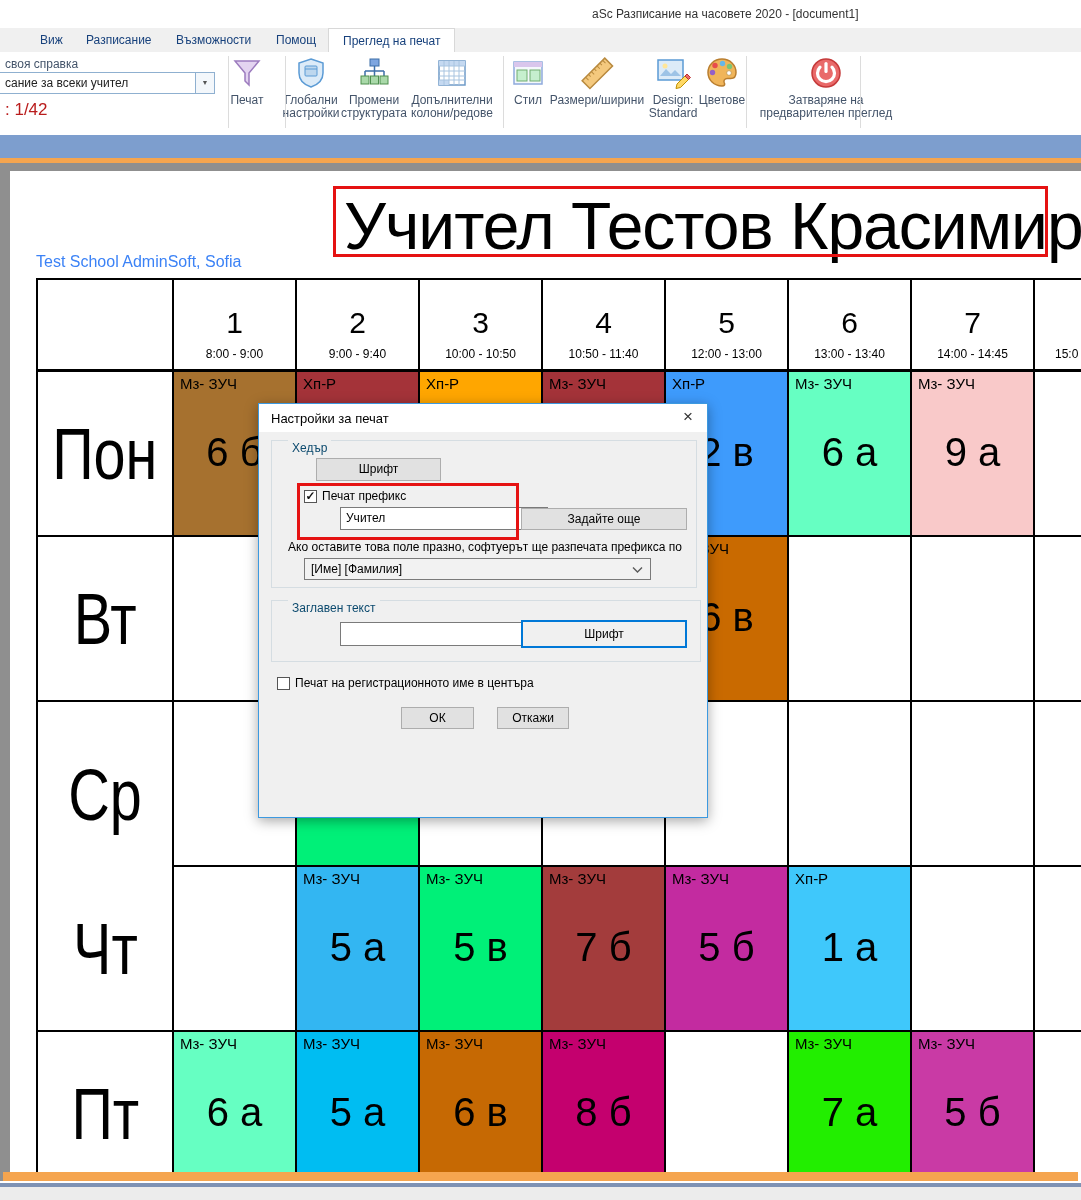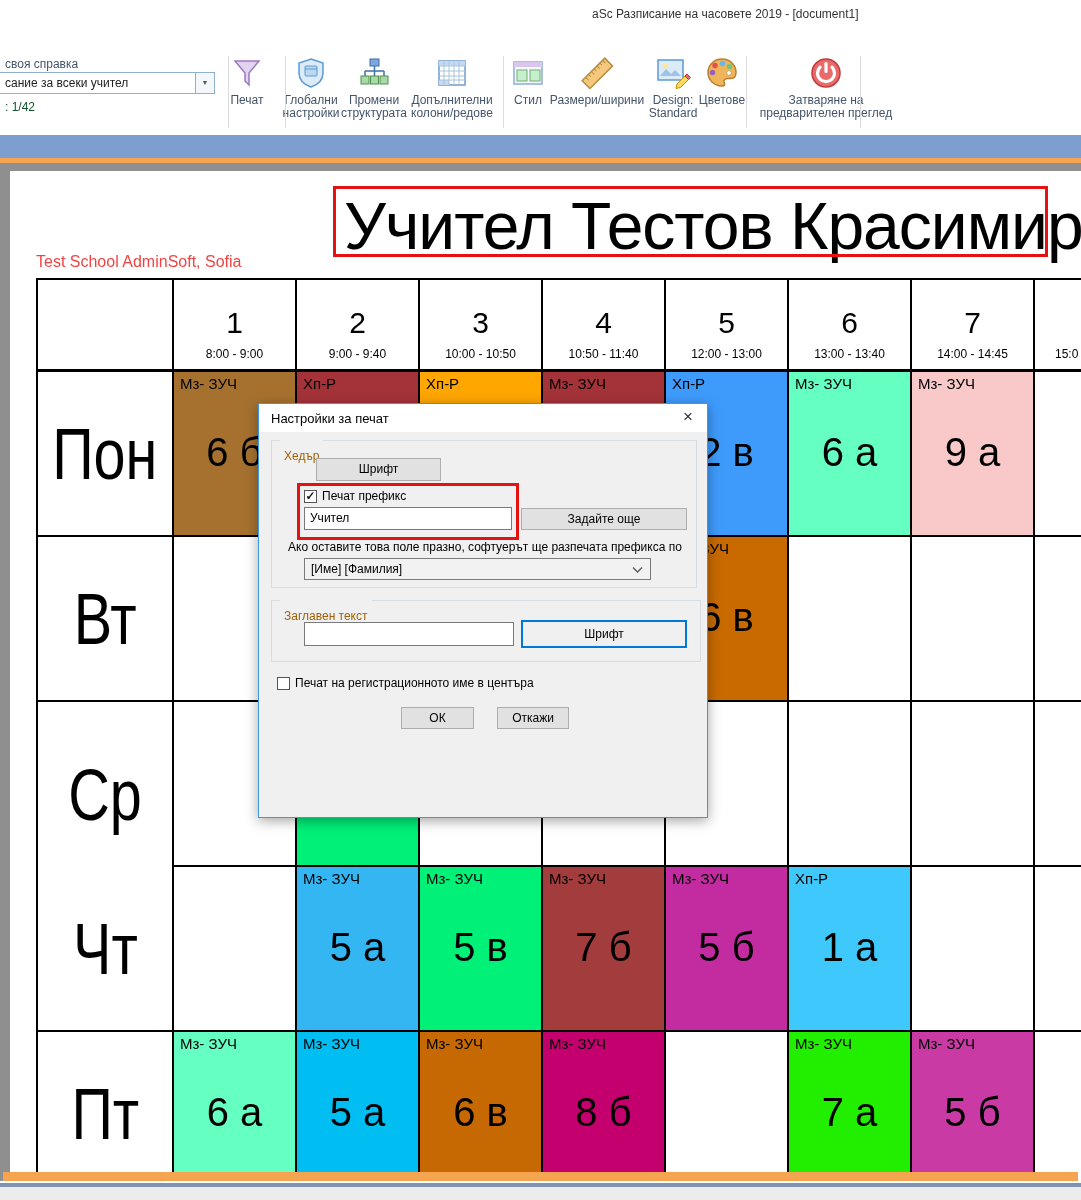--- a/index.html
+++ b/index.html
@@ -16,66 +16,73 @@
   
   #ribbon{left:0;top:52px;width:1081px;height:83px;background:#fff;}
   .vsep{position:absolute;top:4px;width:1px;height:72px;background:#dcdcdc;}
   .rbtn{position:absolute;top:2px;text-align:center;cursor:default;}
   .ricon{height:38px;display:flex;align-items:center;justify-content:center;}
   .rlabel{font-size:12px;line-height:13px;color:#44546a;margin-top:2px;}
   #panel-line1{left:5px;top:5px;font-size:12px;color:#44546a;white-space:nowrap;}
   #combo{left:-4px;top:20px;width:219px;height:22px;background:#fff;border:1px solid #8fb0d0;}
   #combo-value{position:absolute;left:8px;top:3px;font-size:12px;color:#222;white-space:nowrap;}
   #combo-arrow{position:absolute;right:0;top:0;width:18px;height:20px;background:#f3f7fb;border-left:1px solid #8fb0d0;text-align:center;font-size:7px;line-height:20px;color:#555;}
-  #page-info{left:5px;top:48px;font-size:12px;color:#14532d;}
+  #page-info{left:5px;top:48px;font-size:17px;color:#b91c1c;}
 
   
   .band{left:0;width:1081px;}
 
   
   #page{left:10px;top:171px;width:1071px;height:1001px;background:#fff;overflow:hidden;}
   #prev-title{left:334px;top:17px;font-size:66px;color:#000;white-space:nowrap;letter-spacing:-1px;}
   #title-annotation{left:323px;top:15px;width:715px;height:71px;border:3px solid #e51212;z-index:5;}
-  #school{left:26px;top:82px;font-size:16px;color:#ef4444;}
+  #school{left:26px;top:82px;font-size:16px;color:#3b82f6;}
   .tcell{position:absolute;box-sizing:border-box;border-right:2px solid #000;border-bottom:2px solid #000;background:#fff;}
   .hcell{border-bottom:3px solid #000;}
   .hnum{position:absolute;left:0;right:0;top:26px;text-align:center;font-size:30px;color:#000;}
   .htime{position:absolute;left:0;right:0;bottom:8px;text-align:center;font-size:12px;color:#000;}
   .daycell{display:flex;align-items:center;justify-content:center;}
   .daylabel{font-size:72px;transform:scaleX(.8);white-space:nowrap;color:#000;}
   .lsubject{position:absolute;left:6px;top:3px;font-size:15px;color:#000;white-space:nowrap;}
   .lclass{position:absolute;left:0;right:0;top:50%;transform:translateY(-54%);text-align:center;font-size:40px;color:#000;white-space:nowrap;}
 
   
   #dialog{left:258px;top:403px;width:450px;height:415px;background:#f0f0f0;border:1px solid #3c99e0;box-shadow:0 3px 12px rgba(0,0,0,.35);z-index:50;}
   #dlg-titlebar{left:0;top:0;width:448px;height:28px;background:#fff;}
   #dlg-title{left:12px;top:7px;font-size:13px;color:#000;}
   #dlg-close{right:2px;top:0;width:34px;height:28px;text-align:center;line-height:26px;font-size:17px;color:#333;cursor:default;}
   .groupbox{position:absolute;border:1px solid #d5dde2;box-sizing:border-box;}
-  .grouplabel{position:absolute;top:-8px;left:8px;background:#f0f0f0;padding:16px 4px;font-size:12px;color:#a16207;white-space:nowrap;}
+  .grouplabel{position:absolute;top:-8px;left:16px;background:#f0f0f0;padding:8px 4px;font-size:12px;color:#0c4a6e;white-space:nowrap;}
   .wbtn{position:absolute;background:#e1e1e1;border:1px solid #adadad;font-size:12px;color:#000;text-align:center;box-sizing:border-box;cursor:default;font-family:"Liberation Sans",sans-serif;}
-  .wfield{position:absolute;background:#fff;border:1px solid #7a7a7a;font-size:12px;color:#000;box-sizing:border-box;padding:3px 0 0 5px;}
+  .wfield{position:absolute;background:#fff;border:1px solid #7a7a7a;font-size:12px;color:#000;box-sizing:border-box;padding:3px 0 0 5px;margin-left:36px;}
   .cb{position:absolute;width:13px;height:13px;background:#fff;border:1px solid #555;box-sizing:border-box;font-size:12px;line-height:11px;text-align:center;color:#111;font-weight:bold;}
   .cblabel{position:absolute;font-size:12px;color:#000;white-space:nowrap;}
   #prefix-annotation{left:38px;top:79px;width:222px;height:57px;border:3px solid #e51212;z-index:60;}
   #dlg-hint{left:20px;top:136px;width:412px;text-align:center;font-size:12px;color:#000;white-space:nowrap;}
   #dlg-combo{left:45px;top:154px;width:347px;height:22px;background:#f2f2f2;border:1px solid #7a7a7a;}
   #dlg-combo-value{position:absolute;left:6px;top:3px;font-size:12px;color:#000;}
   #dlg-combo-chev{position:absolute;right:7px;top:7px;}
   #font2-btn{border:2px solid #0078d7;background:#f0f0f0;}
 </style>
 </head>
 <body>
 
 <div id="app">
 
   <div id="titlebar" class="abs">
-    <div id="window-title" class="abs">aSc Разписание на часовете 2019  - [document1]</div>
+    <div id="window-title" class="abs">aSc Разписание на часовете 2020  - [document1]</div>
   </div>
 
+  <div id="tabbar" class="abs">
+      <div class="tab" style="left:26px;">Виж</div>
+      <div class="tab" style="left:72px;">Разписание</div>
+      <div class="tab" style="left:162px;">Възможности</div>
+      <div class="tab" style="left:262px;">Помощ</div>
+      <div class="tab active" style="left:328px;">Преглед на печат</div>
+    </div>
 
   <div id="ribbon" class="abs">
     <div id="panel-line1" class="abs">своя справка</div>
     <div id="combo" class="abs">
       <span id="combo-value">сание за всеки учител</span>
       <span id="combo-arrow">▼</span>
     </div>
     <div id="page-info" class="abs">: 1/42</div>
     <div id="ribbon-buttons">
         <div class="rbtn" style="left:218px;width:58px;">

